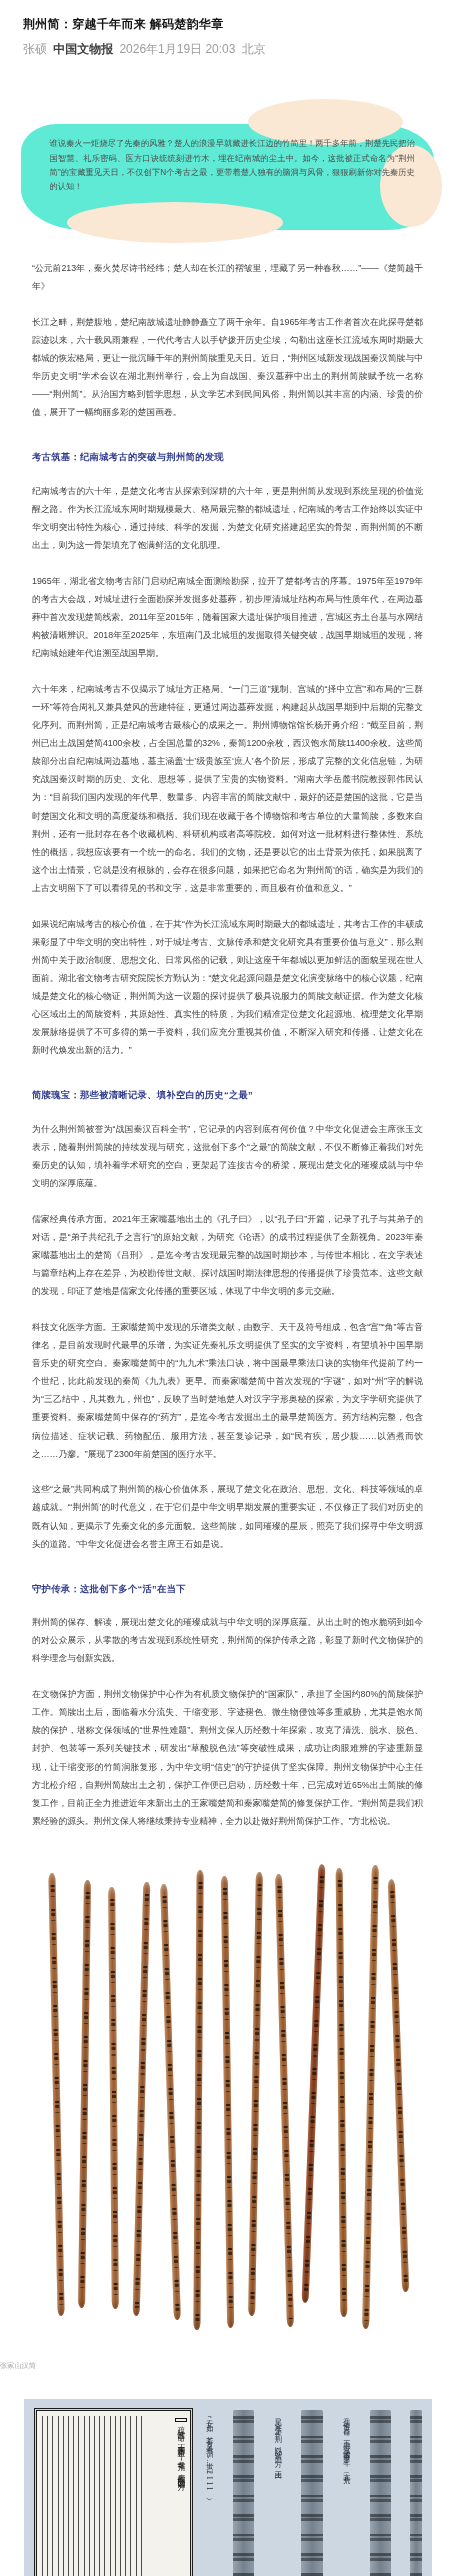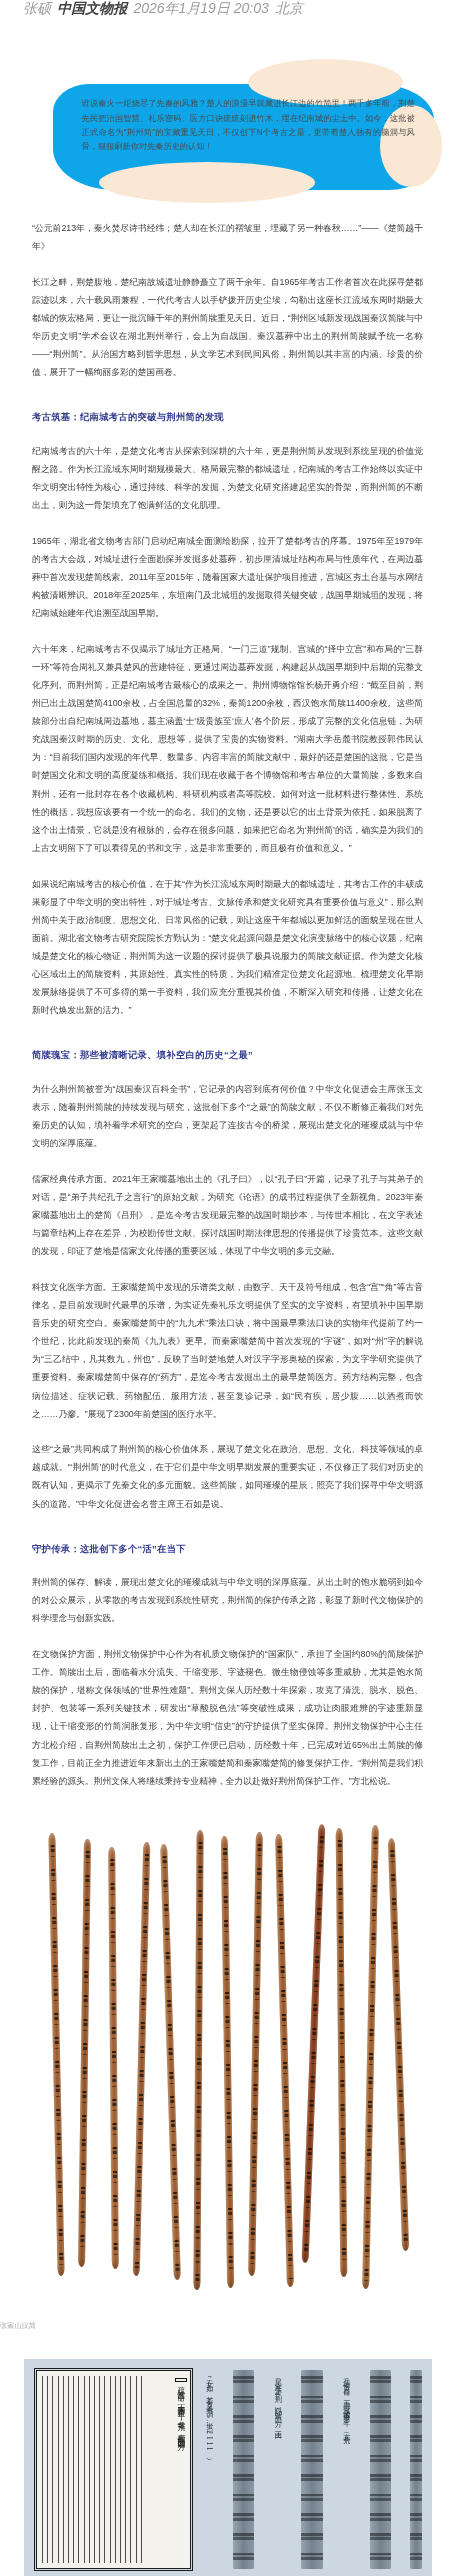--- a/index.html
+++ b/index.html
@@ -10,32 +10,31 @@
     color:#3f3f3f;
     -webkit-font-smoothing:antialiased;
   }
   .page { width:455px; overflow:hidden; background:#fff; }
 
   h1.title {
     margin:15.5px 23px 8.2px 23px;
     font-size:12px; line-height:1.45; font-weight:700; color:#151515;
     letter-spacing:0.3px;
   }
-  .meta { margin:0 23px; font-size:14px; color:#9c9c9c;font-style:italic; }
+  .meta { margin:0 23px; font-size:12px; color:#9c9c9c; }
   .meta > * { margin-right:6.2px; }
   .meta .source { color:#404040; font-weight:700; text-decoration:none; cursor:pointer; }
 
   
   .blob-wrap { position:relative; margin:66px 20.6px 0 20.6px; }
   .blob {
-    position:relative; background:#0ea5e9;
+    position:relative; background:#5eead4;
     border-radius:36px 57px 46px 62px / 28px 36px 31px 41px;
     padding:13.4px 19.6px 36px 29px;
     min-height:102px;
-    margin-left:32px;
   }
   .blob::before {
     content:""; position:absolute; right:31px; top:-25px; width:155px; height:46px;
     background:#fbe8d4; border-radius:50%;
   }
   .blob::after {
     content:""; position:absolute; left:46px; bottom:-13.4px; width:216px; height:41px;
     background:#fbe8d4; border-radius:50%;
   }
   .blob .bump2 { position:absolute; right:-7.2px; top:20.6px; width:62px; height:82px;
@@ -116,20 +115,21 @@
         rgba(20,25,30,.1) 8.8px 10.3px, rgba(20,25,30,.5) 10.3px 13.4px, rgba(20,25,30,0) 13.4px 19.6px),
       linear-gradient(to right,#97a3ad,#75828d 50%,#8d99a4);
   }
   .strip.thin { width:12.4px; }
 </style>
 </head>
 <body>
 
 <div class="page">
 
+  <h1 class="title">荆州简：穿越千年而来 解码楚韵华章</h1>
 
   <div class="meta">
     <span>张硕</span><span class="source">中国文物报</span><span>2026年1月19日 20:03</span><span>北京</span>
   </div>
 
   <div class="blob-wrap">
     <div class="blob">
       <span class="bump2"></span>
       <p>谁说秦火一炬烧尽了先秦的风雅？楚人的浪漫早就藏进长江边的竹简里！两千多年前，荆楚先民把治国智慧、礼乐密码、医方口诀统统刻进竹木，埋在纪南城的尘土中。如今，这批被正式命名为“荆州简”的宝藏重见天日，不仅创下N个考古之最，更带着楚人独有的脑洞与风骨，狠狠刷新你对先秦历史的认知！</p>
     </div>

